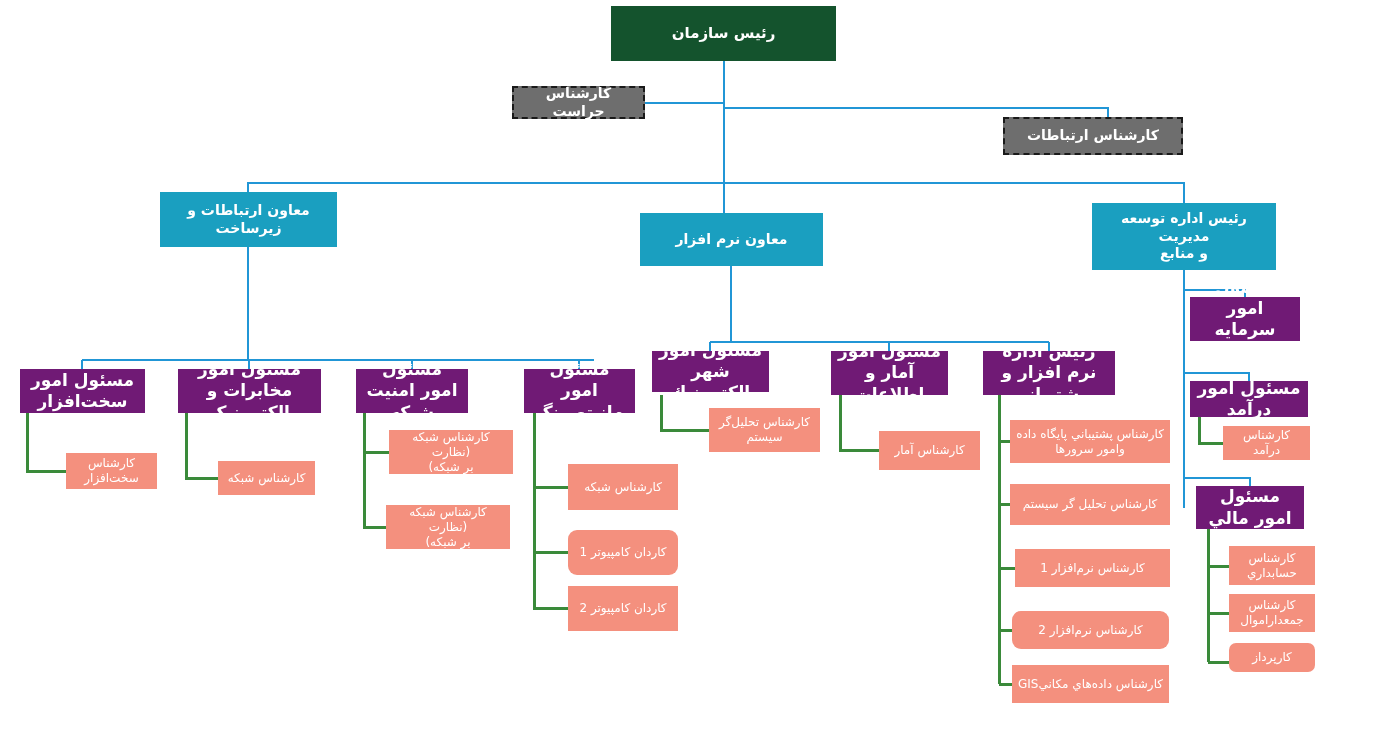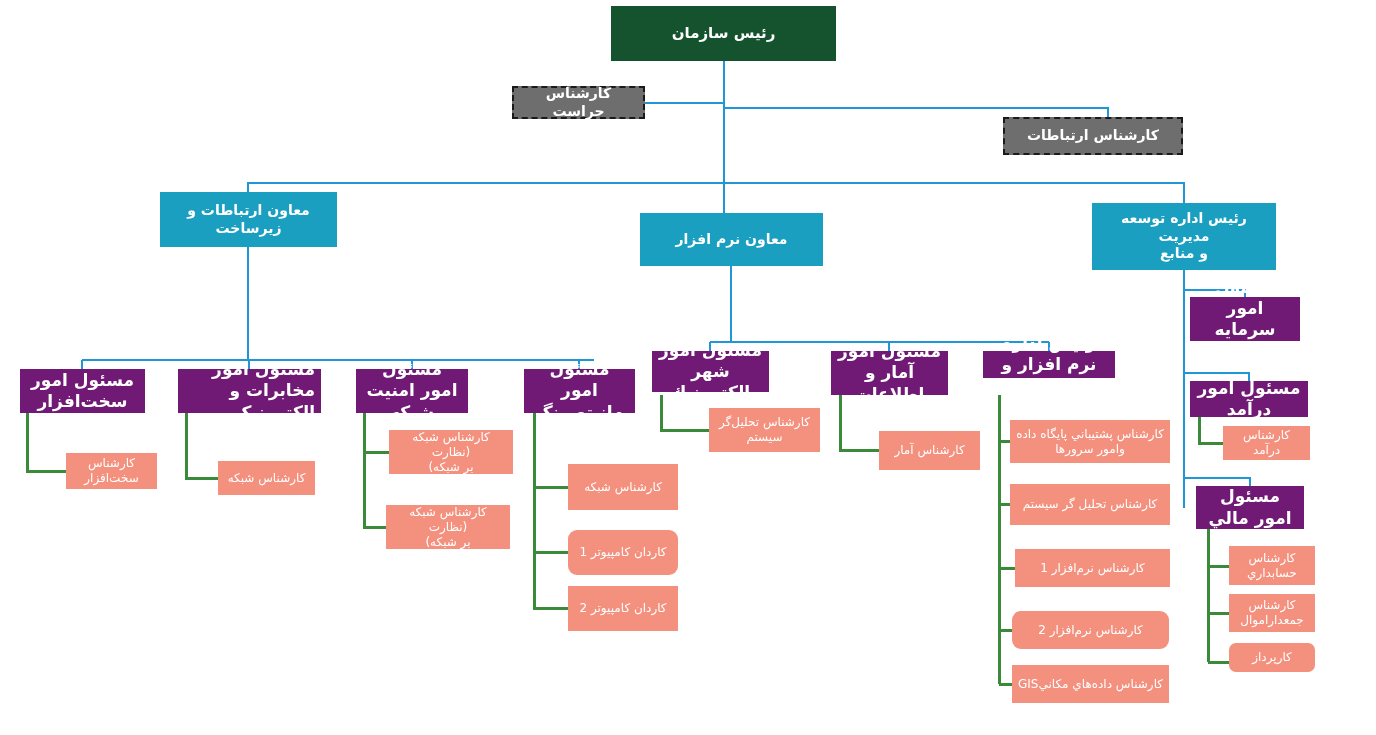--- a/index.html
+++ b/index.html
@@ -141,31 +141,31 @@
       <div class="node lvl-root" style="left: 611px; top: 6px; width: 225px; height: 55px;">رئیس سازمان</div>
       <div class="node lvl-staff" style="left: 512px; top: 86px; width: 133px; height: 33px;">کارشناس حراست</div>
       <div class="node lvl-staff" style="left: 1003px; top: 117px; width: 180px; height: 38px;">کارشناس ارتباطات</div>
       <div class="node lvl-dept" style="left: 160px; top: 192px; width: 177px; height: 55px;">معاون ارتباطات و
 زیرساخت</div>
       <div class="node lvl-dept" style="left: 640px; top: 213px; width: 183px; height: 53px;">معاون نرم افزار</div>
       <div class="node lvl-dept" style="left: 1092px; top: 203px; width: 184px; height: 67px;">رئیس اداره توسعه مدیریت
 و منابع</div>
       <div class="node lvl-unit" style="left: 20px; top: 369px; width: 125px; height: 44px;">مسئول امور
 سخت‌افزار</div>
-      <div class="node lvl-unit" style="left: 178px; top: 369px; width: 143px; height: 44px; text-align: right;">مسئول  امور مخابرات و
+      <div class="node lvl-unit" style="left: 178px; top: 369px; width: 143px; height: 44px;">مسئول  امور مخابرات و
 الکترونیک</div>
       <div class="node lvl-unit" style="left: 356px; top: 369px; width: 112px; height: 44px;">مسئول امور امنیت
 شبکه</div>
       <div class="node lvl-unit" style="left: 524px; top: 369px; width: 111px; height: 44px;">مسئول امور
 مانیتورینگ</div>
       <div class="node lvl-unit" style="left: 652px; top: 351px; width: 117px; height: 41px;">مسئول امور شهر
 الکترونیك</div>
       <div class="node lvl-unit" style="left: 831px; top: 351px; width: 117px; height: 44px;">مسئول امور آمار و
 اطلاعات</div>
-      <div class="node lvl-unit" style="left: 983px; top: 351px; width: 132px; height: 27px;">رئیس اداره نرم افزار و
+      <div class="node lvl-unit" style="left: 983px; top: 351px; width: 132px; height: 44px;">رئیس اداره نرم افزار و
 پشتیباني</div>
       <div class="node lvl-unit" style="left: 1190px; top: 297px; width: 110px; height: 44px;">مسئول امور
 سرمایه انساني</div>
       <div class="node lvl-unit" style="left: 1190px; top: 381px; width: 118px; height: 36px;">مسئول امور درآمد</div>
       <div class="node lvl-unit" style="left: 1196px; top: 486px; width: 108px; height: 43px;">مسئول امور مالي</div>
       <div class="node lvl-staff-role" style="left: 66px; top: 453px; width: 91px; height: 36px;">کارشناس
 سخت‌افزار</div>
       <div class="node lvl-staff-role" style="left: 218px; top: 461px; width: 97px; height: 34px;">کارشناس شبکه</div>
       <div class="node lvl-staff-role" style="left: 389px; top: 430px; width: 124px; height: 44px;">کارشناس شبکه (نظارت
 بر شبکه)</div>

